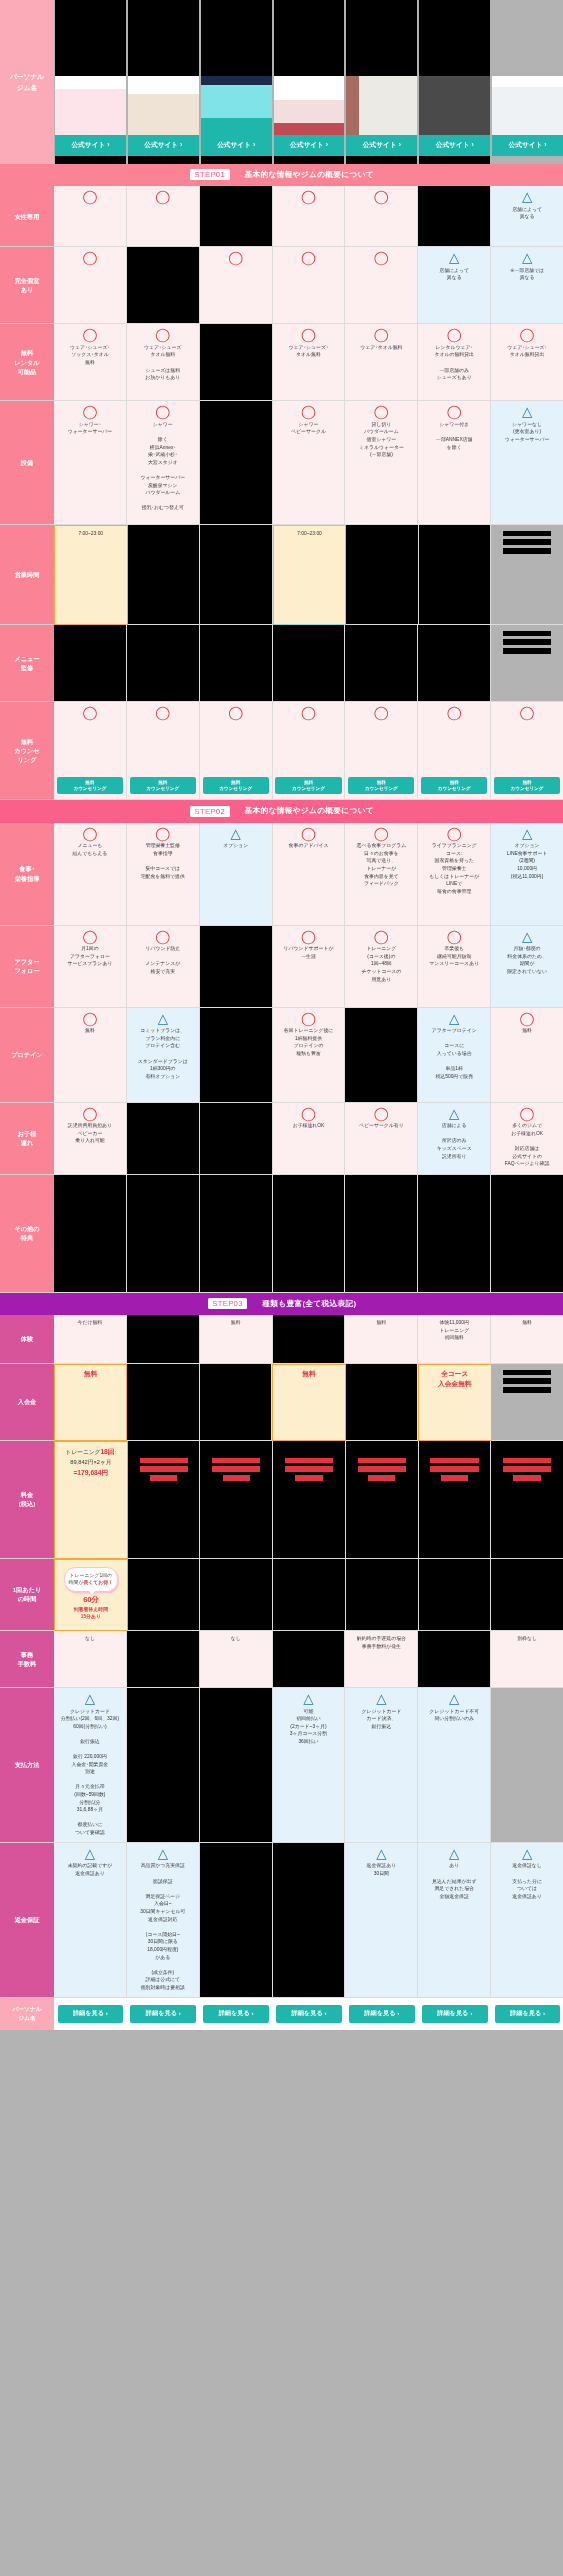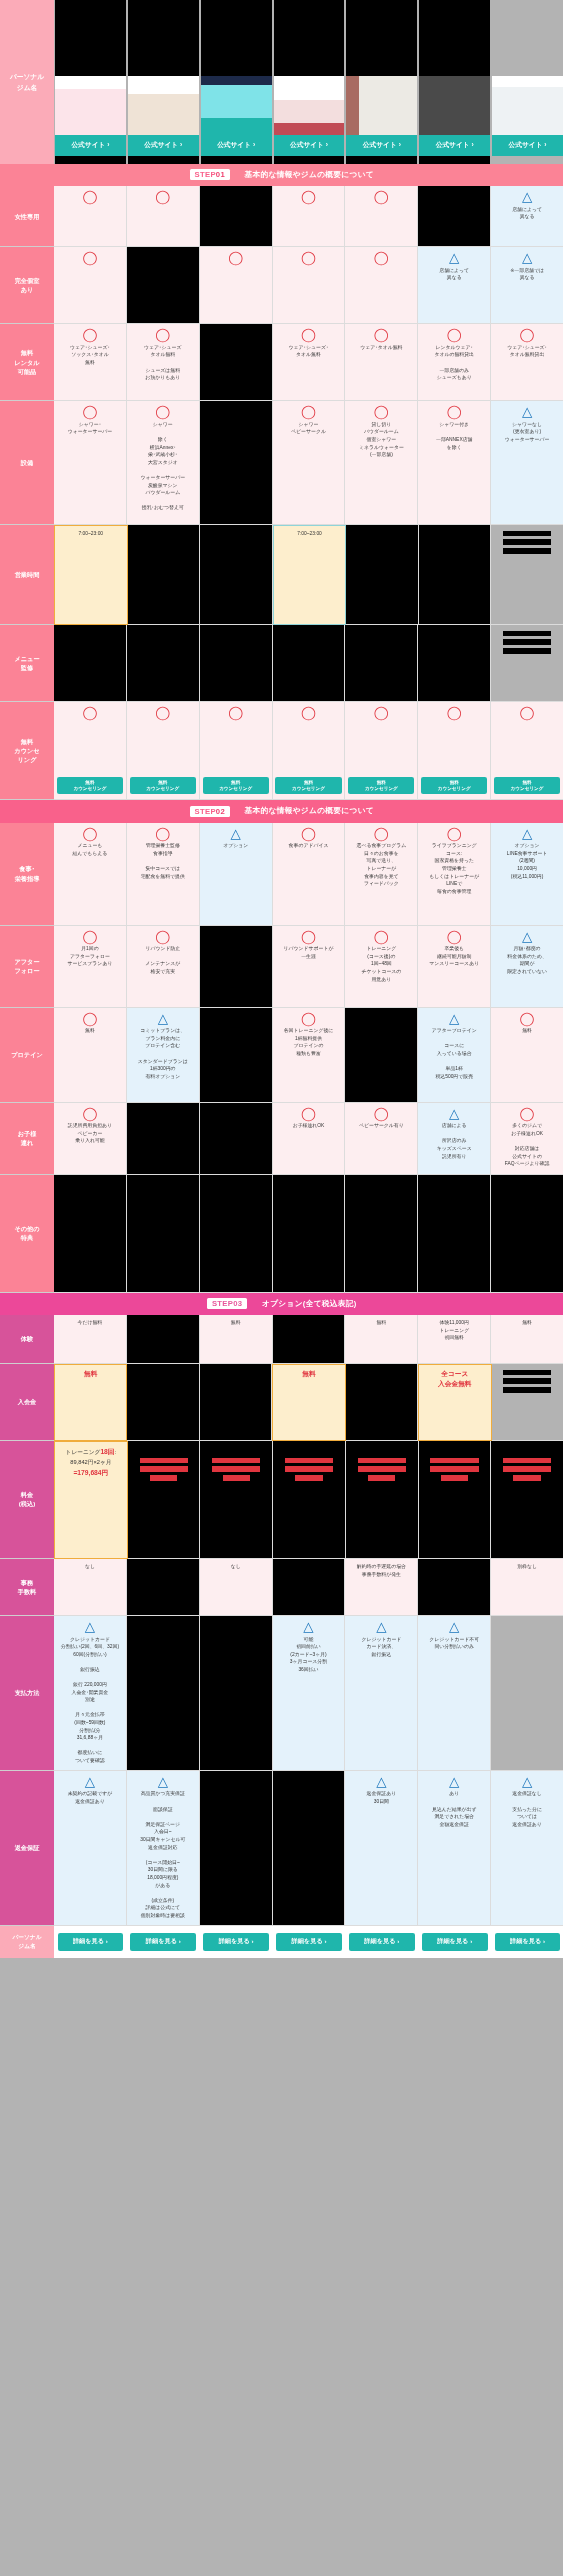--- a/index.html
+++ b/index.html
@@ -54,23 +54,23 @@
     display:block; width:100%; height:20.6px; background:#1fb6ac; color:#fff;
     font-size:6.7px; font-weight:bold; display:flex; align-items:center; justify-content:center;
     border:0; cursor:pointer; font-family:inherit;
   }
   .card-foot { width:100%; height:8.2px; background:#000; }
 
   
   .step { width:564px; background:#fb8396; display:flex; align-items:center;
           justify-content:center; padding:5.7px 0; }
   .step.s2 { background:#f9618b; }
-  .step.s3 { background:#ec4899; }
+  .step.s3 { background:#a21caf; }
   .step-badge {
-    background:#fff; color:#f9618b; font-weight:bold; font-size:7.7px;
+    background:#fff; color:#f9618b; font-weight:normal; font-size:7.7px;
     padding:1px 4.6px; border-radius:1.5px; margin-right:15px; letter-spacing:0.3px;
   }
   .step-badge em { font-style:normal; color:#ef3e6d; }
   .step-title { color:#fff; font-weight:bold; font-size:7.7px; letter-spacing:0.3px; }
 
   
   .cbtn { background:#1fb6ac; color:#fff; font-size:4.6px; font-weight:bold;
           line-height:1.35; border-radius:2.1px; padding:2.1px 1px; width:96%;
           margin-top:auto; border:0; cursor:pointer; font-family:inherit; white-space:pre-line;}
 
@@ -568,21 +568,21 @@
         <div class="cell redacted" style="min-height:118px;"></div>
         <div class="cell redacted" style="min-height:118px;"></div>
         <div class="cell redacted" style="min-height:118px;"></div>
         <div class="cell redacted" style="min-height:118px;"></div>
         <div class="cell redacted" style="min-height:118px;"></div>
       </div>
     </div>
 
   <div class="step s3">
     <span class="step-badge" style="color:#e8589c"><span>STEP</span><em style="color:#e8589c">03</em></span>
-    <span class="step-title">オプション(全て税込表記)</span>
+    <span class="step-title">種類も豊富(全て税込表記)</span>
   </div>
   <div id="block3">
       <div class="row">
         <div class="hcell step3" style="white-space:pre-line">体験</div>
         <div class="cell" style="min-height:49px;">
           <div class="txt">今だけ無料</div>
         </div>
         <div class="cell redacted" style="min-height:49px;"></div>
         <div class="cell" style="min-height:49px;">
           <div class="txt">無料</div>
@@ -656,20 +656,36 @@
           <div class="bar r w70"></div>
           <div class="bar r w70"></div>
           <div class="bar r w40"></div>
         </div>
         <div class="cell redacted" style="min-height:118px;">
           <div style="height:11.3px"></div>
           <div class="bar r w70"></div>
           <div class="bar r w70"></div>
           <div class="bar r w40"></div>
         </div>
+      </div>
+      <div class="row">
+        <div class="hcell step3" style="white-space:pre-line">1回あたり
+の時間</div>
+        <div class="cell cream" style="min-height:72px;">
+          <div class="balloon">トレーニング1回の<br>時間が<span class="hl">長くてお得！</span></div>
+          <div class="big-red">60分</div>
+          <div class="txt" style="color:#e0353f;font-weight:bold;">到着着替え時間
+15分あり</div>
+        </div>
+        <div class="cell redacted" style="min-height:72px;"></div>
+        <div class="cell redacted" style="min-height:72px;"></div>
+        <div class="cell redacted" style="min-height:72px;"></div>
+        <div class="cell redacted" style="min-height:72px;"></div>
+        <div class="cell redacted" style="min-height:72px;"></div>
+        <div class="cell redacted" style="min-height:72px;"></div>
       </div>
       <div class="row">
         <div class="hcell step3" style="white-space:pre-line">事務
 手数料</div>
         <div class="cell" style="min-height:57px;">
           <div class="txt">なし</div>
         </div>
         <div class="cell redacted" style="min-height:57px;"></div>
         <div class="cell" style="min-height:57px;">
           <div class="txt">なし</div>

